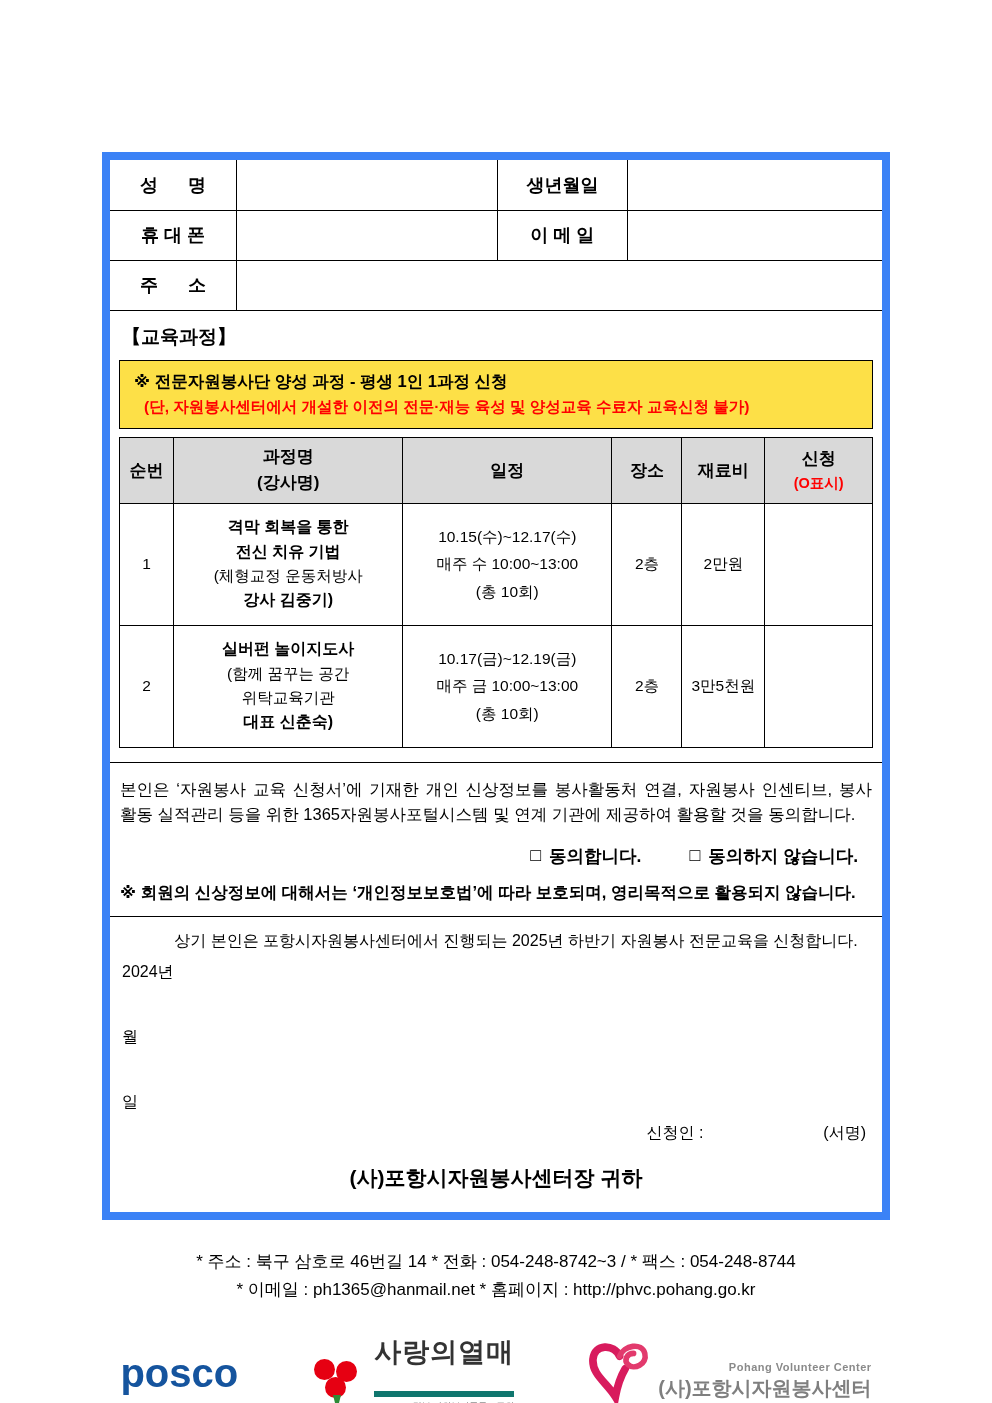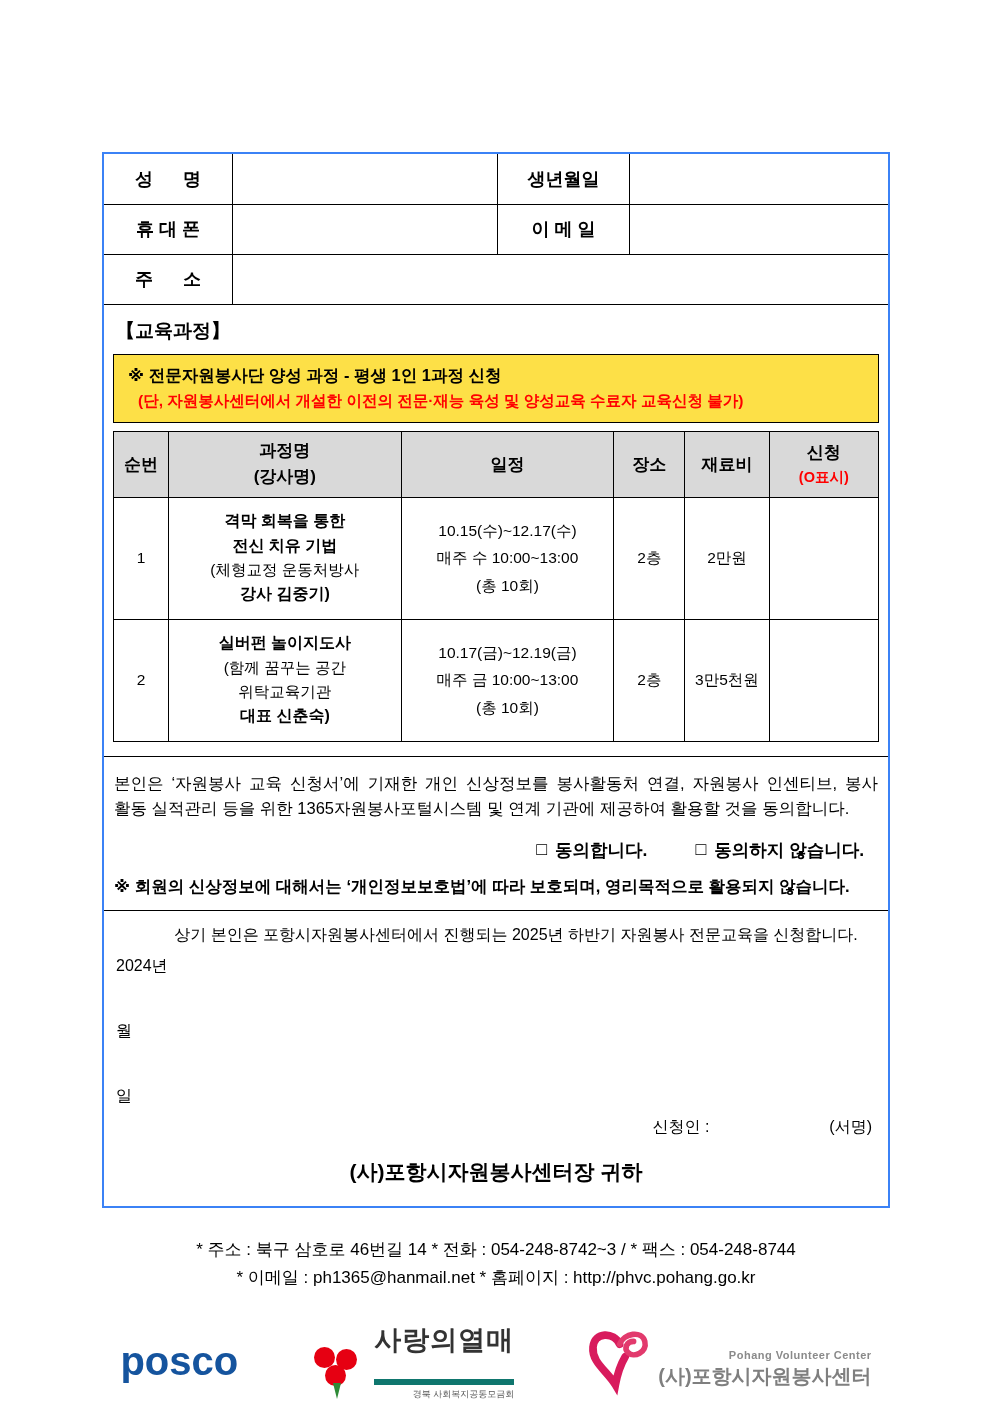--- a/index.html
+++ b/index.html
@@ -15,21 +15,21 @@
   .title-wrap { text-align: center; margin-bottom: 26px; }
   .title {
     display: inline-block;
     font-size: 37px; font-weight: 800; letter-spacing: 1px;
     padding: 0 14px 8px 14px;
     border-bottom: 8px double #000;
     white-space: nowrap;
   }
 
   
-  .outer-box { border: 2px solid #3b82f6; width: 788px; }
+  .outer-box { border: 8px solid #3b82f6; width: 788px; }
 
   
   .info-table { width: 100%; border-collapse: collapse; table-layout: fixed; }
   .info-table td {
     border: 1.5px solid #000; height: 50px;
     font-size: 18px; vertical-align: middle;
   }
   .info-table tr td:first-child { border-left: none; }
   .info-table tr td:last-child { border-right: none; }
   .info-table tr:first-child td { border-top: none; }

